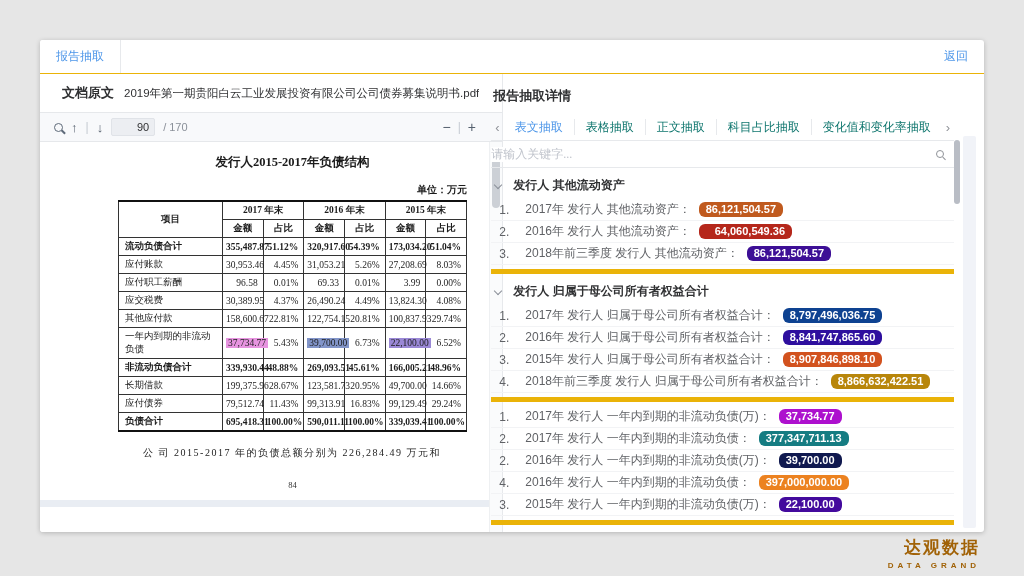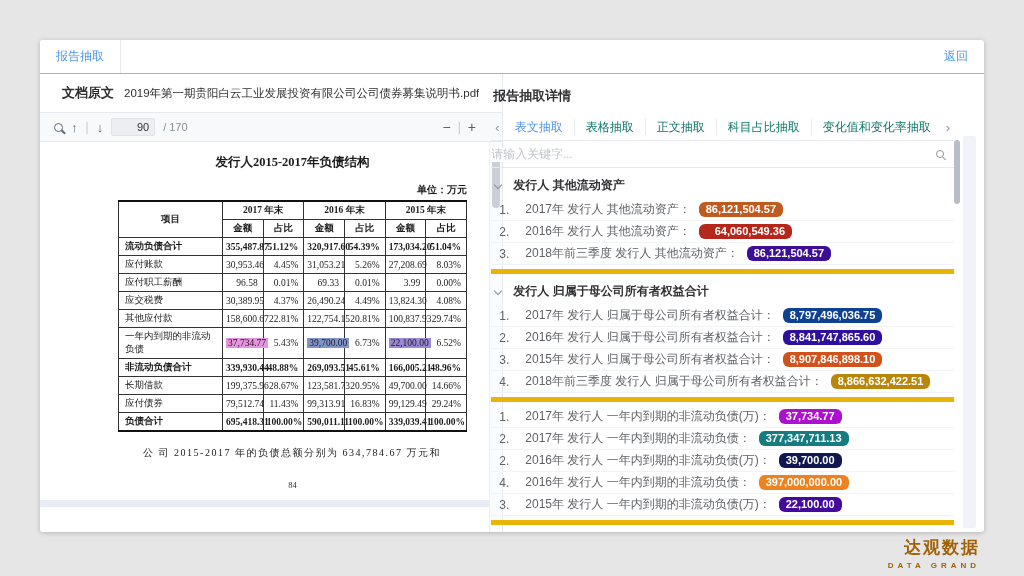--- a/index.html
+++ b/index.html
@@ -233,21 +233,21 @@
                   <td class="lbl">负债合计</td>
                   <td class="num">695,418.31</td>
                   <td class="num">100.00%</td>
                   <td class="num">590,011.11</td>
                   <td class="num">100.00%</td>
                   <td class="num">339,039.41</td>
                   <td class="num">100.00%</td>
                 </tr>
               </tbody>
           </table>
-          <div class="pdf-footer-text">公 司 2015-2017 年的负债总额分别为 634,784.67 万元和</div>
+          <div class="pdf-footer-text">公 司 2015-2017 年的负债总额分别为 226,284.49 万元和</div>
           <div class="pdf-pageno">84</div>
         </div>
         <div class="page-gap"></div>
         <div class="pdf-scrollbar">
           <span class="pdf-scroll-up">▲</span>
           <span class="pdf-scroll-thumb"></span>
         </div>
       </div>
     </div>
 

